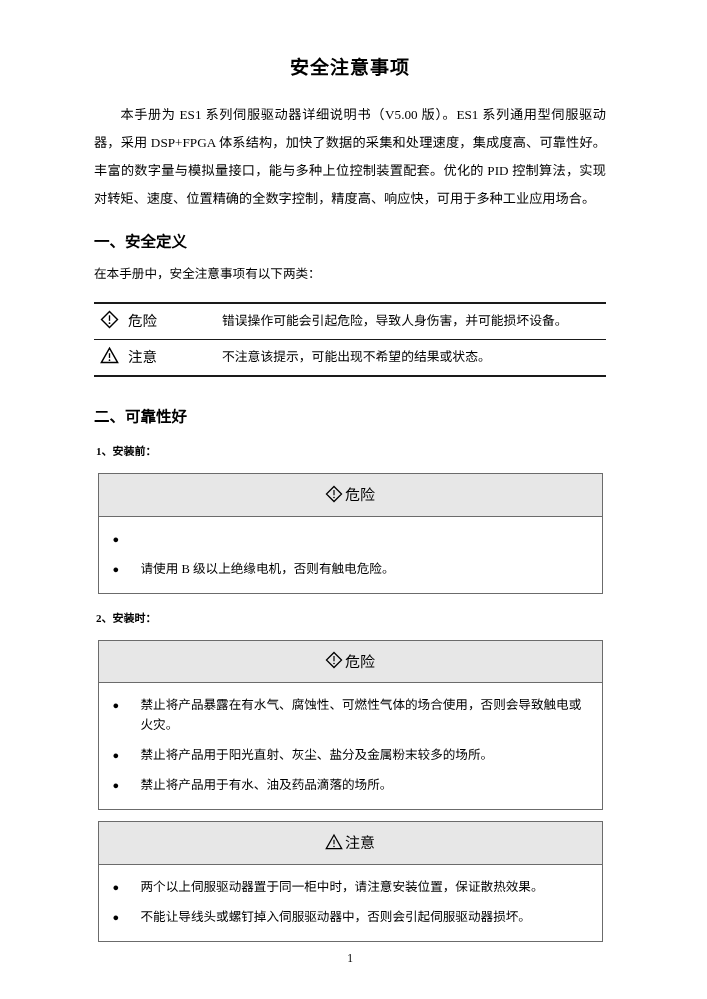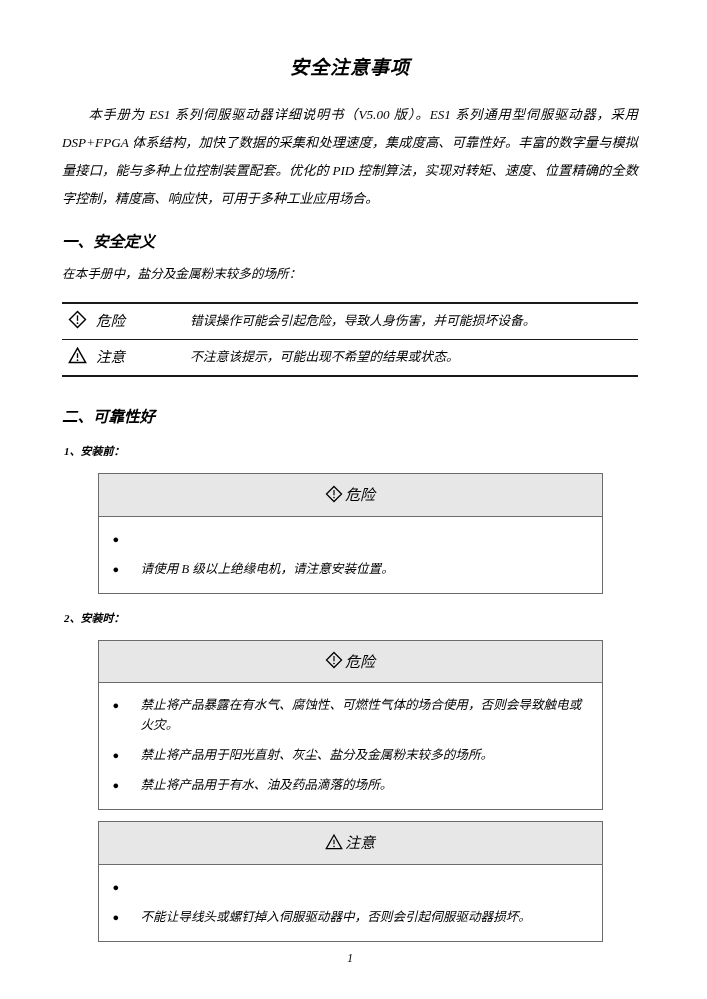--- a/index.html
+++ b/index.html
@@ -14,22 +14,21 @@
     position: relative;
     font-family: "Liberation Serif", "DejaVu Serif", serif;
     color: #000000;
     overflow: hidden;
   }
   .page {
     position: relative;
     width: 700px;
     height: 999px;
     box-sizing: border-box;
-    padding: 0 62px;
-    font-style: italic;
+    padding: 0 94px;
   }
 
   
   .doc-title {
     text-align: center;
     font-family: "DejaVu Sans", "Liberation Sans", sans-serif;
     font-weight: bold;
     font-size: 19px;
     letter-spacing: 1px;
     margin: 0;
@@ -173,21 +172,21 @@
 </head>
 <body>
 
 <div class="page">
 
   <h1 class="doc-title">安全注意事项</h1>
 
   <p class="para first">本手册为 ES1 系列伺服驱动器详细说明书（V5.00 版）。ES1 系列通用型伺服驱动器，采用 DSP+FPGA 体系结构，加快了数据的采集和处理速度，集成度高、可靠性好。丰富的数字量与模拟量接口，能与多种上位控制装置配套。优化的 PID 控制算法，实现对转矩、速度、位置精确的全数字控制，精度高、响应快，可用于多种工业应用场合。</p>
 
   <h2 class="sec-heading sec1">一、安全定义</h2>
-  <p class="sec-intro">在本手册中，盐分及金属粉末较多的场所：</p>
+  <p class="sec-intro">在本手册中，安全注意事项有以下两类：</p>
 
   <table class="def-table">
     <tbody>
       <tr>
         <td class="def-label-cell">
           <span class="def-label">
             <span class="wicon">
               <svg width="19" height="19" viewBox="0 0 20 20" aria-hidden="true">
                 <polygon points="10,1.6 18.4,10 10,18.4 1.6,10" fill="none" stroke="#000" stroke-width="1.5"></polygon>
                 <line x1="10" y1="5.6" x2="10" y2="11.4" stroke="#000" stroke-width="1.4"></line>
@@ -233,21 +232,21 @@
         </span>
         <span>危险</span>
       </span>
     </div>
     <div class="alert-body">
       <div class="alert-item">
         <span class="bullet">●</span>
       </div>
       <div class="alert-item">
         <span class="bullet">●</span>
-        <span class="itext">请使用 B 级以上绝缘电机，请注意安装位置。</span>
+        <span class="itext">请使用 B 级以上绝缘电机，否则有触电危险。</span>
       </div>
     </div>
   </div>
 
   <h3 class="sub-heading">2、安装时：</h3>
 
   <div class="alert-box">
     <div class="alert-head">
       <span class="head-inner">
         <span class="wicon">
@@ -285,20 +284,21 @@
             <line x1="10" y1="7.6" x2="10" y2="12.6" stroke="#000" stroke-width="1.3"></line>
             <circle cx="10" cy="14.9" r="0.85" fill="#000"></circle>
           </svg>
         </span>
         <span>注意</span>
       </span>
     </div>
     <div class="alert-body">
       <div class="alert-item">
         <span class="bullet">●</span>
+        <span class="itext">两个以上伺服驱动器置于同一柜中时，请注意安装位置，保证散热效果。</span>
       </div>
       <div class="alert-item">
         <span class="bullet">●</span>
         <span class="itext">不能让导线头或螺钉掉入伺服驱动器中，否则会引起伺服驱动器损坏。</span>
       </div>
     </div>
   </div>
 
   <div class="page-number">1</div>
 

